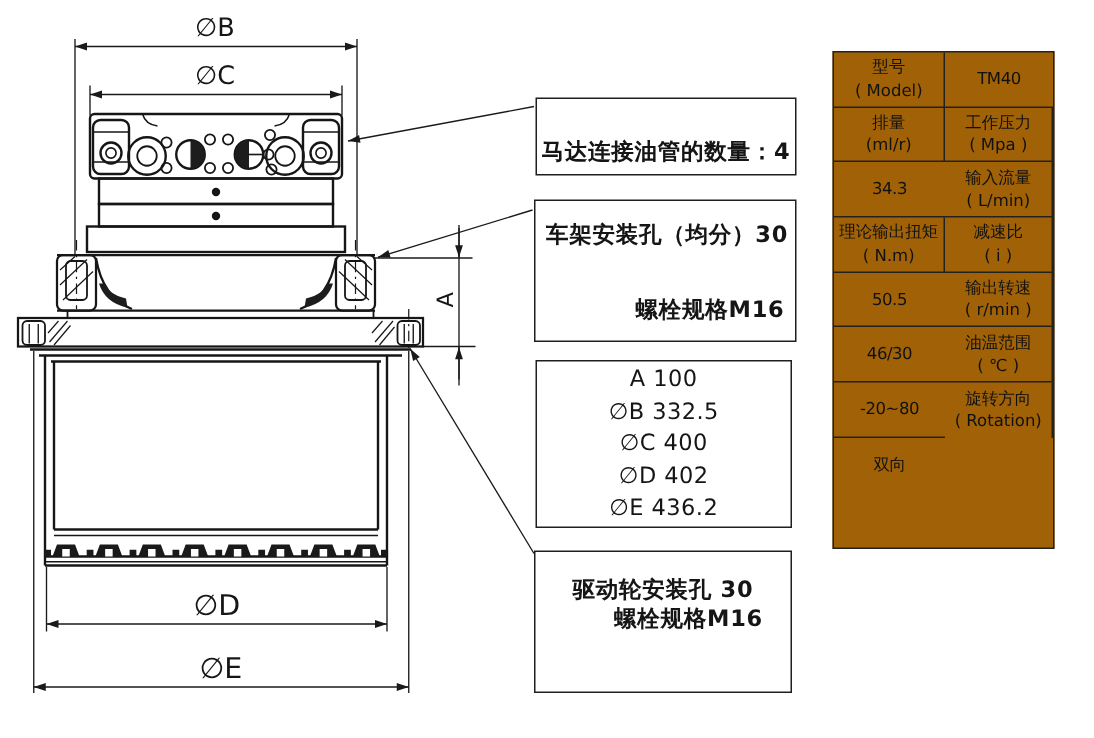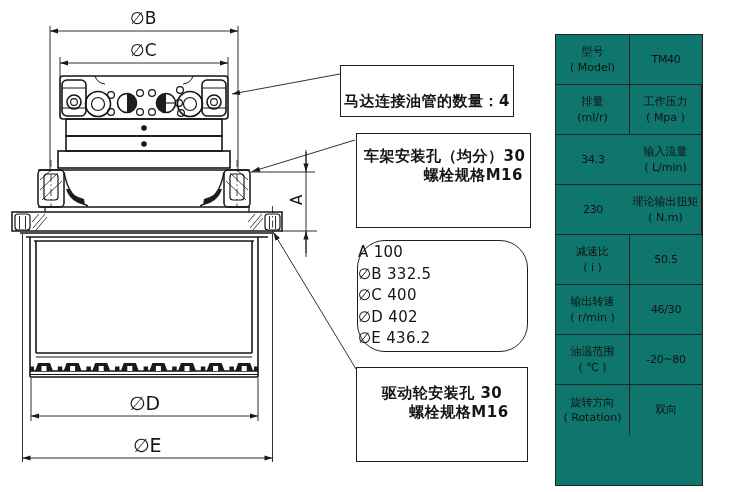--- a/index.html
+++ b/index.html
@@ -4,36 +4,36 @@
 <style>
   html,body{margin:0;padding:0;background:#fff;}
   .stage{position:relative;width:729px;height:492px;background:#ffffff;overflow:hidden;
          font-family:"DejaVu Sans","Liberation Sans",sans-serif;color:#111;}
   svg text{font-family:"DejaVu Sans","Liberation Sans",sans-serif;fill:#161616;}
 
   .callout{position:absolute;border:1.6px solid #1f1f1f;background:#fff;box-sizing:border-box;
            font-weight:600;font-size:15px;color:#151515;letter-spacing:.5px;white-space:nowrap;}
   .callout .ln{display:block;}
 
-  #box-motor-pipes{left:340px;top:65px;width:174px;height:52px;
+  #box-motor-pipes{left:357px;top:65px;width:174px;height:52px;
                    display:flex;align-items:flex-end;justify-content:center;padding-bottom:5px;}
   #box-frame-holes{left:356px;top:133px;width:175px;height:95px;
-                   display:flex;flex-direction:column;justify-content:flex-start;
+                   display:flex;flex-direction:column;justify-content:space-between;
                    padding:13px 7px 11px 7px;}
   #box-frame-holes .l2{text-align:right;}
   #box-dims{left:357px;top:240px;width:171px;height:112px;
-            display:flex;flex-direction:column;justify-content:center;align-items:flex-start;
-            font-weight:500;font-size:15px;line-height:21.5px;letter-spacing:.3px;border-radius:28px;}
+            display:flex;flex-direction:column;justify-content:center;align-items:center;
+            font-weight:500;font-size:15px;line-height:21.5px;letter-spacing:.3px;}
   #box-drive-holes{left:356px;top:367px;width:172px;height:95px;
                    display:flex;flex-direction:column;
                    padding:16px 7px 12px 7px;text-align:center;}
   #box-drive-holes .l2{padding-left:34px;}
 
-  .spec-table{position:absolute;left:555px;top:34px;width:148px;height:452px;
-              border:1.5px solid #222;box-sizing:border-box;background:#0f766e;
+  .spec-table{position:absolute;left:555px;top:34px;width:148px;height:332px;
+              border:1.5px solid #222;box-sizing:border-box;background:#a16207;
               display:grid;grid-template-columns:74px 1fr;grid-template-rows:repeat(9,1fr);}
   .spec-table .cell{border-right:1.4px solid #222;border-bottom:1.4px solid #222;
               display:flex;flex-direction:column;align-items:center;justify-content:center;
               font-size:11px;line-height:1.4;text-align:center;box-sizing:border-box;overflow:hidden;}
   .spec-table .cell.val{border-right:none;letter-spacing:-0.3px;}
   .spec-table .cell.last{border-bottom:none;}
   .spec-table .zh{white-space:nowrap;letter-spacing:0;}
   .spec-table .en{white-space:nowrap;}
 </style>
 </head>
@@ -265,23 +265,20 @@
       <span class="en">( Mpa )</span>
     </div>
     <div class="cell val">
       <span>34.3</span>
     </div>
 
     <div class="cell">
       <span class="zh">输入流量</span>
       <span class="en">( L/min)</span>
     </div>
-    <div class="cell val">
-      <span>230</span>
-    </div>
 
     <div class="cell">
       <span class="zh">理论输出扭矩</span>
       <span class="en">( N.m)</span>
     </div>
 
     <div class="cell">
       <span class="zh">减速比</span>
       <span class="en">( i )</span>
     </div>

